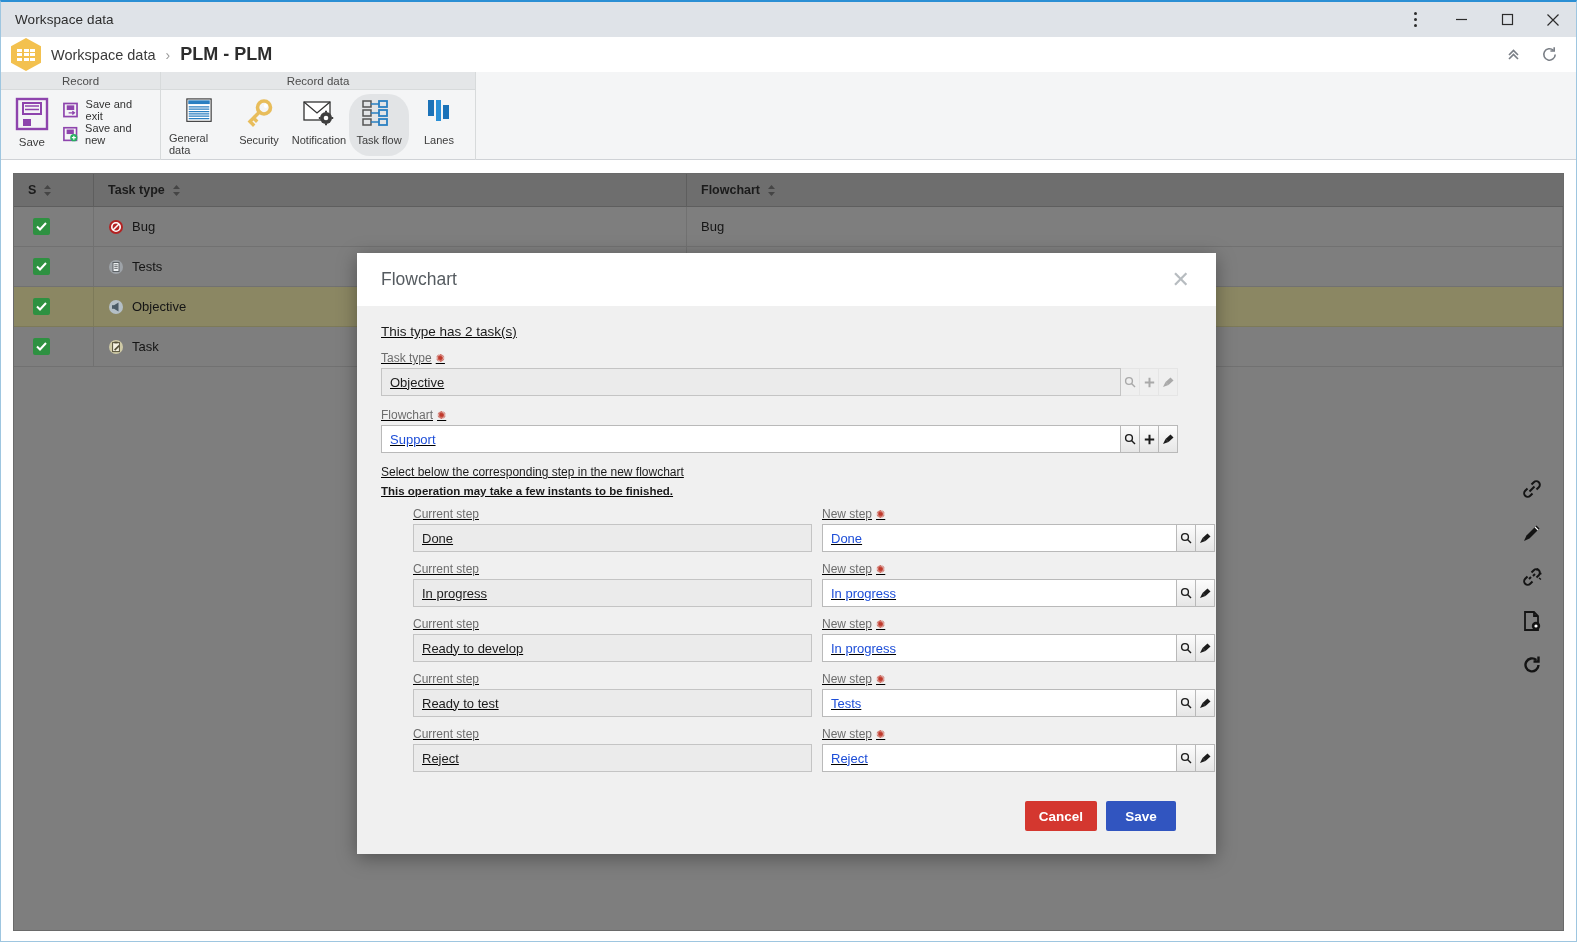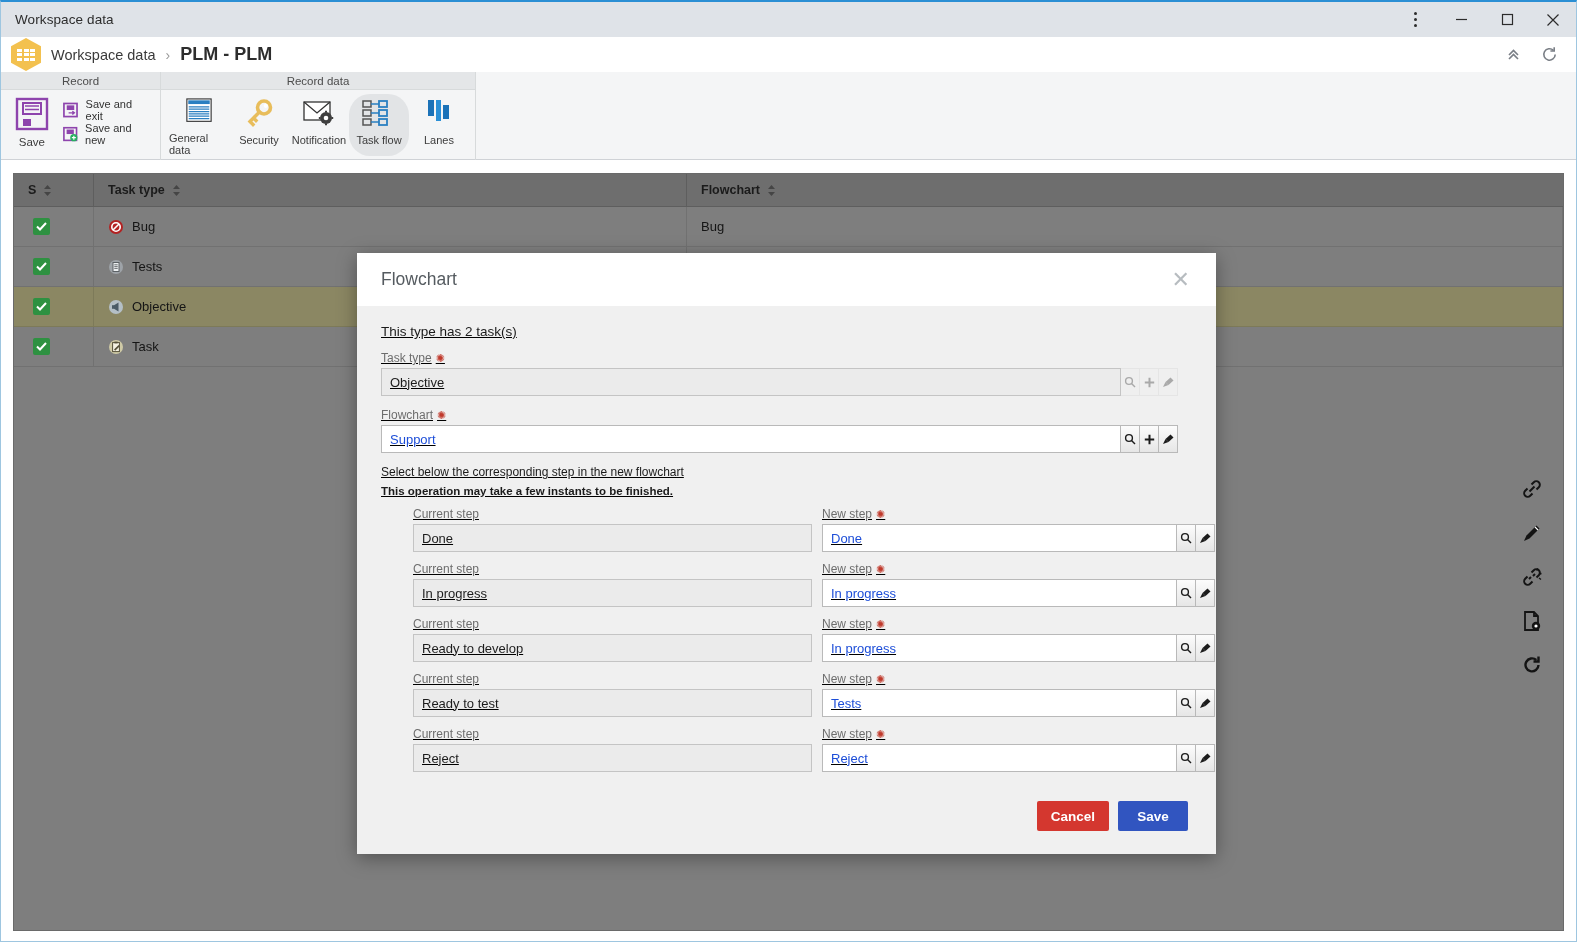--- a/index.html
+++ b/index.html
@@ -194,21 +194,21 @@
 
   .sect-title { font-size: 12px; color: #1b1b1b; margin: 10px 0 6px 0; }
   .sect-note { font-size: 11.5px; color: #1b1b1b; font-weight: bold; margin-bottom: 10px; }
 
   .step-row { display: flex; margin-bottom: 10px; }
   .step-col-left { width: 399px; margin-right: 10px; margin-left: 32px; }
   .step-col-right { width: 399px; }
   .step-row .txt.cur { width: 399px; }
 
   .modal-foot {
-    position: absolute; left:0; right:4px; bottom:0; height: 76px;
+    position: absolute; left:0; right:16px; bottom:0; height: 76px;
     display: flex; align-items: center; justify-content: flex-end;
     padding-right: 24px; gap: 9px;
   }
   .btn {
     height: 30px; min-width: 70px; border: none; color: #fff;
     font-size: 13.5px; font-weight: bold; cursor: pointer;
     display:flex; align-items:center; justify-content:center;
     border-radius: 2px; padding: 0 14px;
   }
   .btn-cancel { background: #d4372f; }

